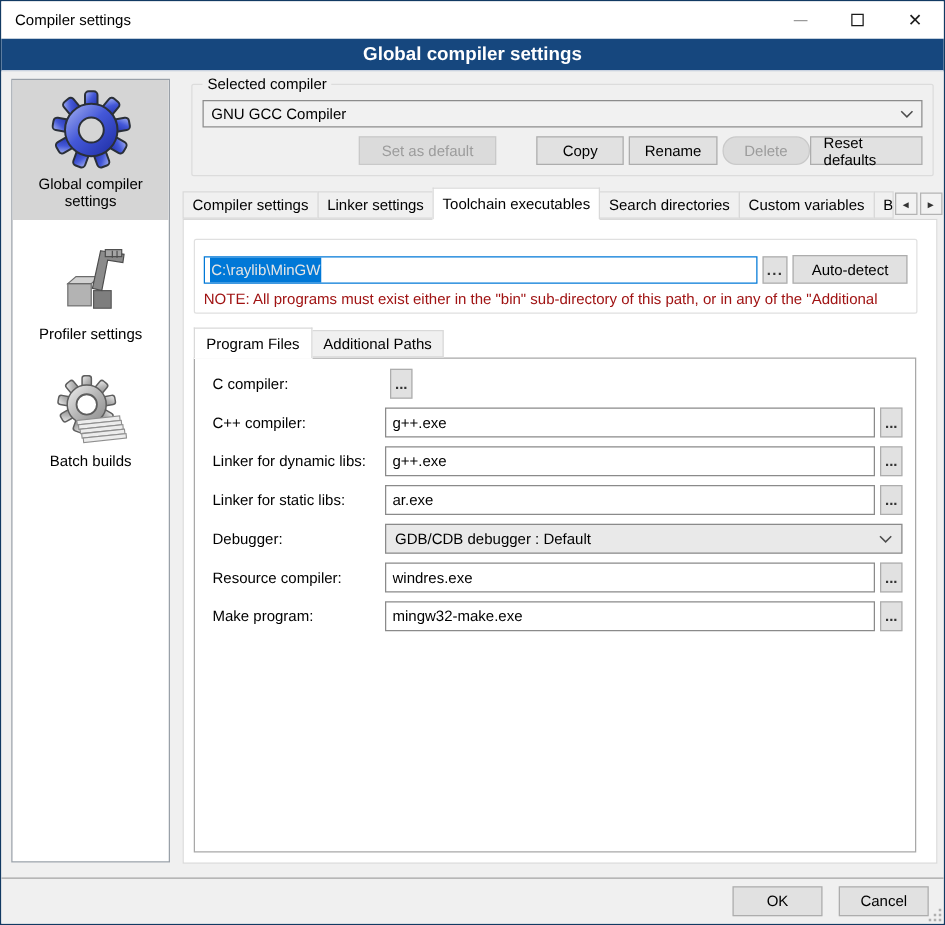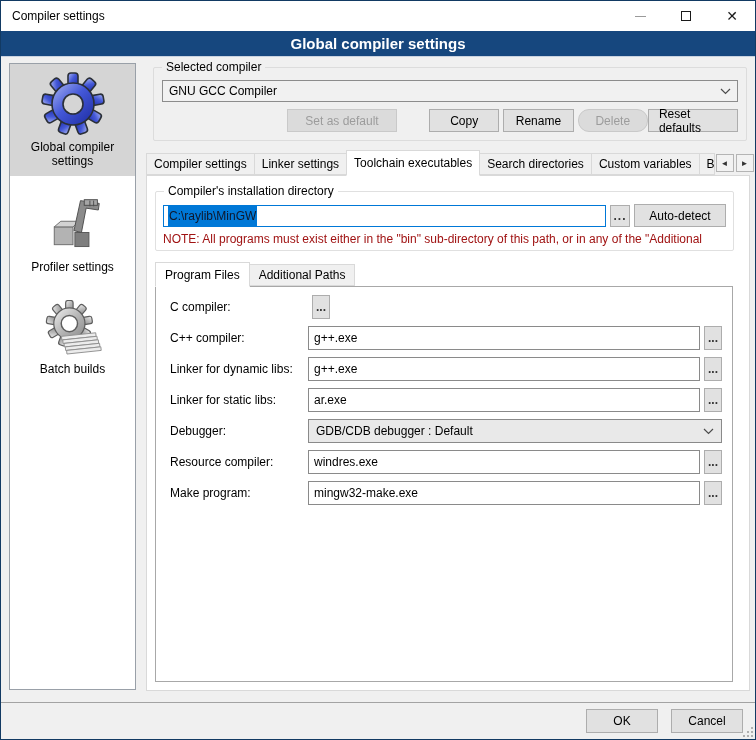--- a/index.html
+++ b/index.html
@@ -61,21 +61,21 @@
     align-items:center;justify-content:center;font-size:8px;color:#333;margin-left:2px;cursor:default;}
   
   .page{flex:1;background:#fff;border:1px solid #d9d9d9;position:relative;z-index:1;padding:11px 8px 0 8px;}
   .gb-dir{margin:4px 7px 0 0;padding:12px 7px 4px;border-color:#e0e0e0;}
   .gb-dir>.legend{background:#fff;}
   .dir-row{display:flex;align-items:center;}
   .textfield{height:22px;border:1px solid #8a8a8a;background:#fff;display:flex;align-items:center;
     padding:0 4px;overflow:hidden;white-space:nowrap;}
   .textfield.focused{border:1px solid #0078d7;}
   .dir-input{flex:1;}
-  .sel-text{background:#0078d7;color:#0f172a;padding:13px 1px;}
+  .sel-text{background:#0078d7;color:#e5e5e5;padding:13px 1px;}
   .browse-btn{width:20px;height:22px;margin-left:4px;flex:none;background:#e1e1e1;border:1px solid #adadad;
     display:flex;align-items:center;justify-content:center;font-weight:bold;color:#333;letter-spacing:1px;cursor:default;}
   .autodetect-btn{height:23px;margin-left:4px;width:92px;flex:none;}
   .note{margin-top:5px;color:#a01313;white-space:nowrap;overflow:hidden;}
   
   .subtabstrip{display:flex;align-items:flex-end;height:25px;margin-top:10px;position:relative;z-index:2;}
   .subtab{height:22px;background:#f0f0f0;border:1px solid #d9d9d9;display:flex;align-items:center;
     padding:0 9px;margin-right:-1px;white-space:nowrap;cursor:default;}
   .subtab.active{height:25px;background:#fff;border-bottom:1px solid #fff;margin-bottom:-1px;z-index:3;}
   .subpage{position:relative;z-index:1;background:#fff;border:1px solid #a8a8a8;height:396px;
@@ -236,21 +236,20 @@
             </div>
           <div class="tab-arrow">
               <span>►</span>
             </div>
         </div>
       </div>
 
       <div class="page">
 
         <div class="groupbox gb-dir">
-          <span class="legend">Compiler's installation directory</span>
           <div class="dir-row">
             <div class="textfield focused dir-input">
               <span class="sel-text">C:\raylib\MinGW</span>
             </div>
             <div class="browse-btn">...</div>
             <div class="btn autodetect-btn">Auto-detect</div>
           </div>
           <div class="note">NOTE: All programs must exist either in the "bin" sub-directory of this path, or in any of the "Additional</div>
         </div>
 

